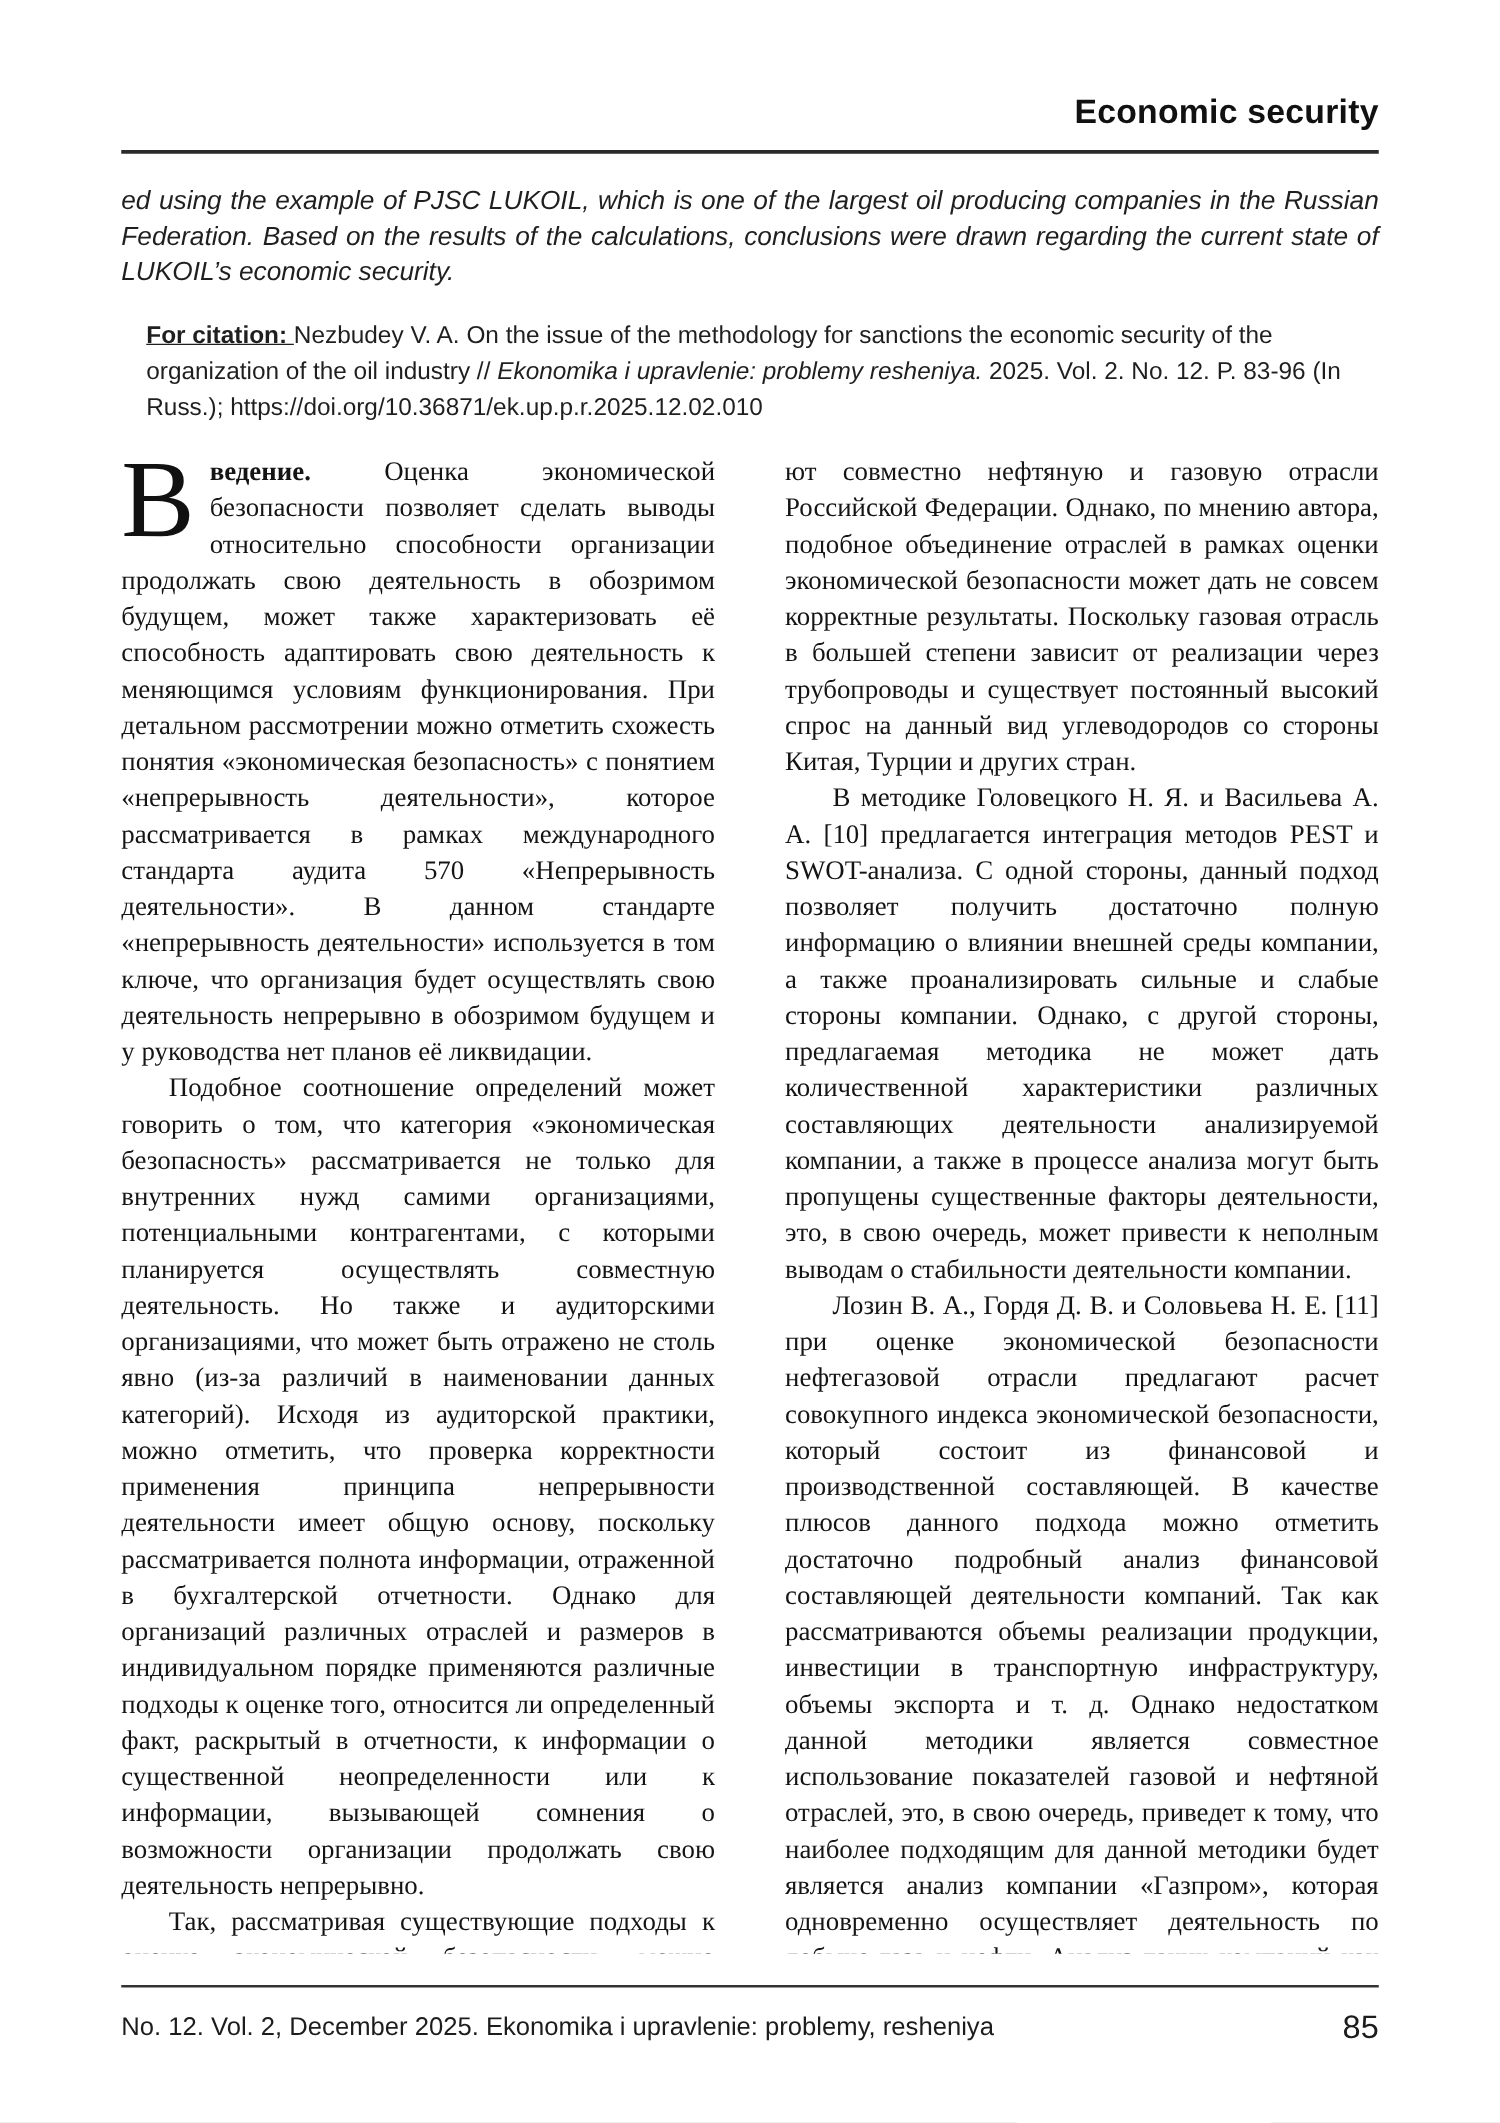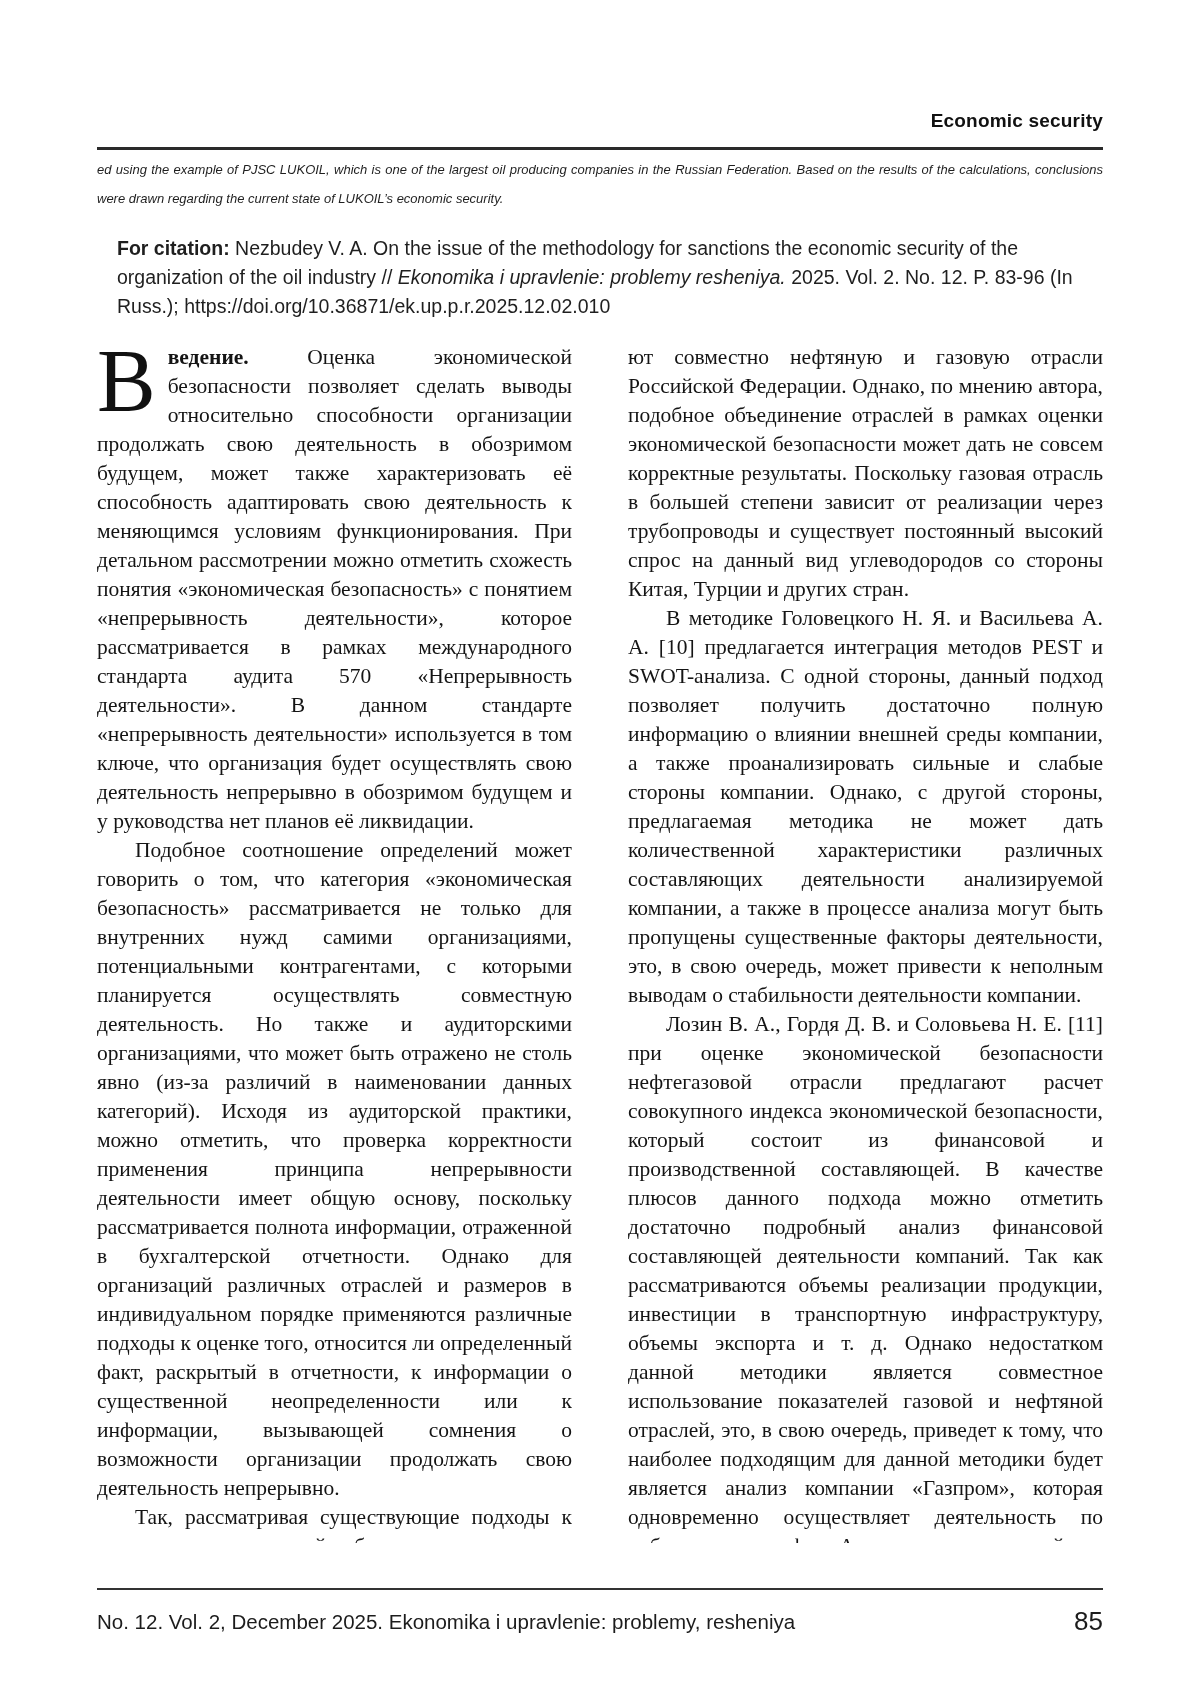--- a/index.html
+++ b/index.html
@@ -21,53 +21,52 @@
     position: absolute;
     left: 97px;
     right: 97px;
     top: 0;
   }
   
   .page-header { padding-top: 74px; }
   .section-title {
     text-align: right;
     font-weight: bold;
-    font-size: 19px;
+    font-size: 27px;
     letter-spacing: 0.2px;
     color: #111;
-    margin-top: 36px;
   }
   .header-rule {
     margin-top: 15px;
     height: 3px;
     background: #2a2a2a;
   }
   
   .abstract {
-    margin-top: 6px;
+    margin-top: 24px;
     font-style: italic;
-    font-size: 13px;
+    font-size: 21px;
     line-height: 28.5px;
     text-align: justify;
     color: #1f1f1f;
   }
   .abstract p { margin: 0; }
   .keywords .kw-label { font-weight: bold; }
   .keywords { text-indent: 38px; }
   
   .citation {
     margin-top: 21px;
     margin-left: 20px;
     font-size: 19.5px;
     line-height: 29px;
     text-align: left;
     color: #1f1f1f;
   }
   .citation p { margin: 0; }
-  .citation b { font-weight: bold; }
+  .citation b { font-weight: bold; text-decoration: underline; }
   .citation i { font-style: italic; }
   
   .columns {
     margin-top: 22px;
     display: flex;
     gap: 56px;
     height: 1200px;
     overflow: hidden;
     font-family: "Liberation Serif", serif;
     font-size: 21.5px;

